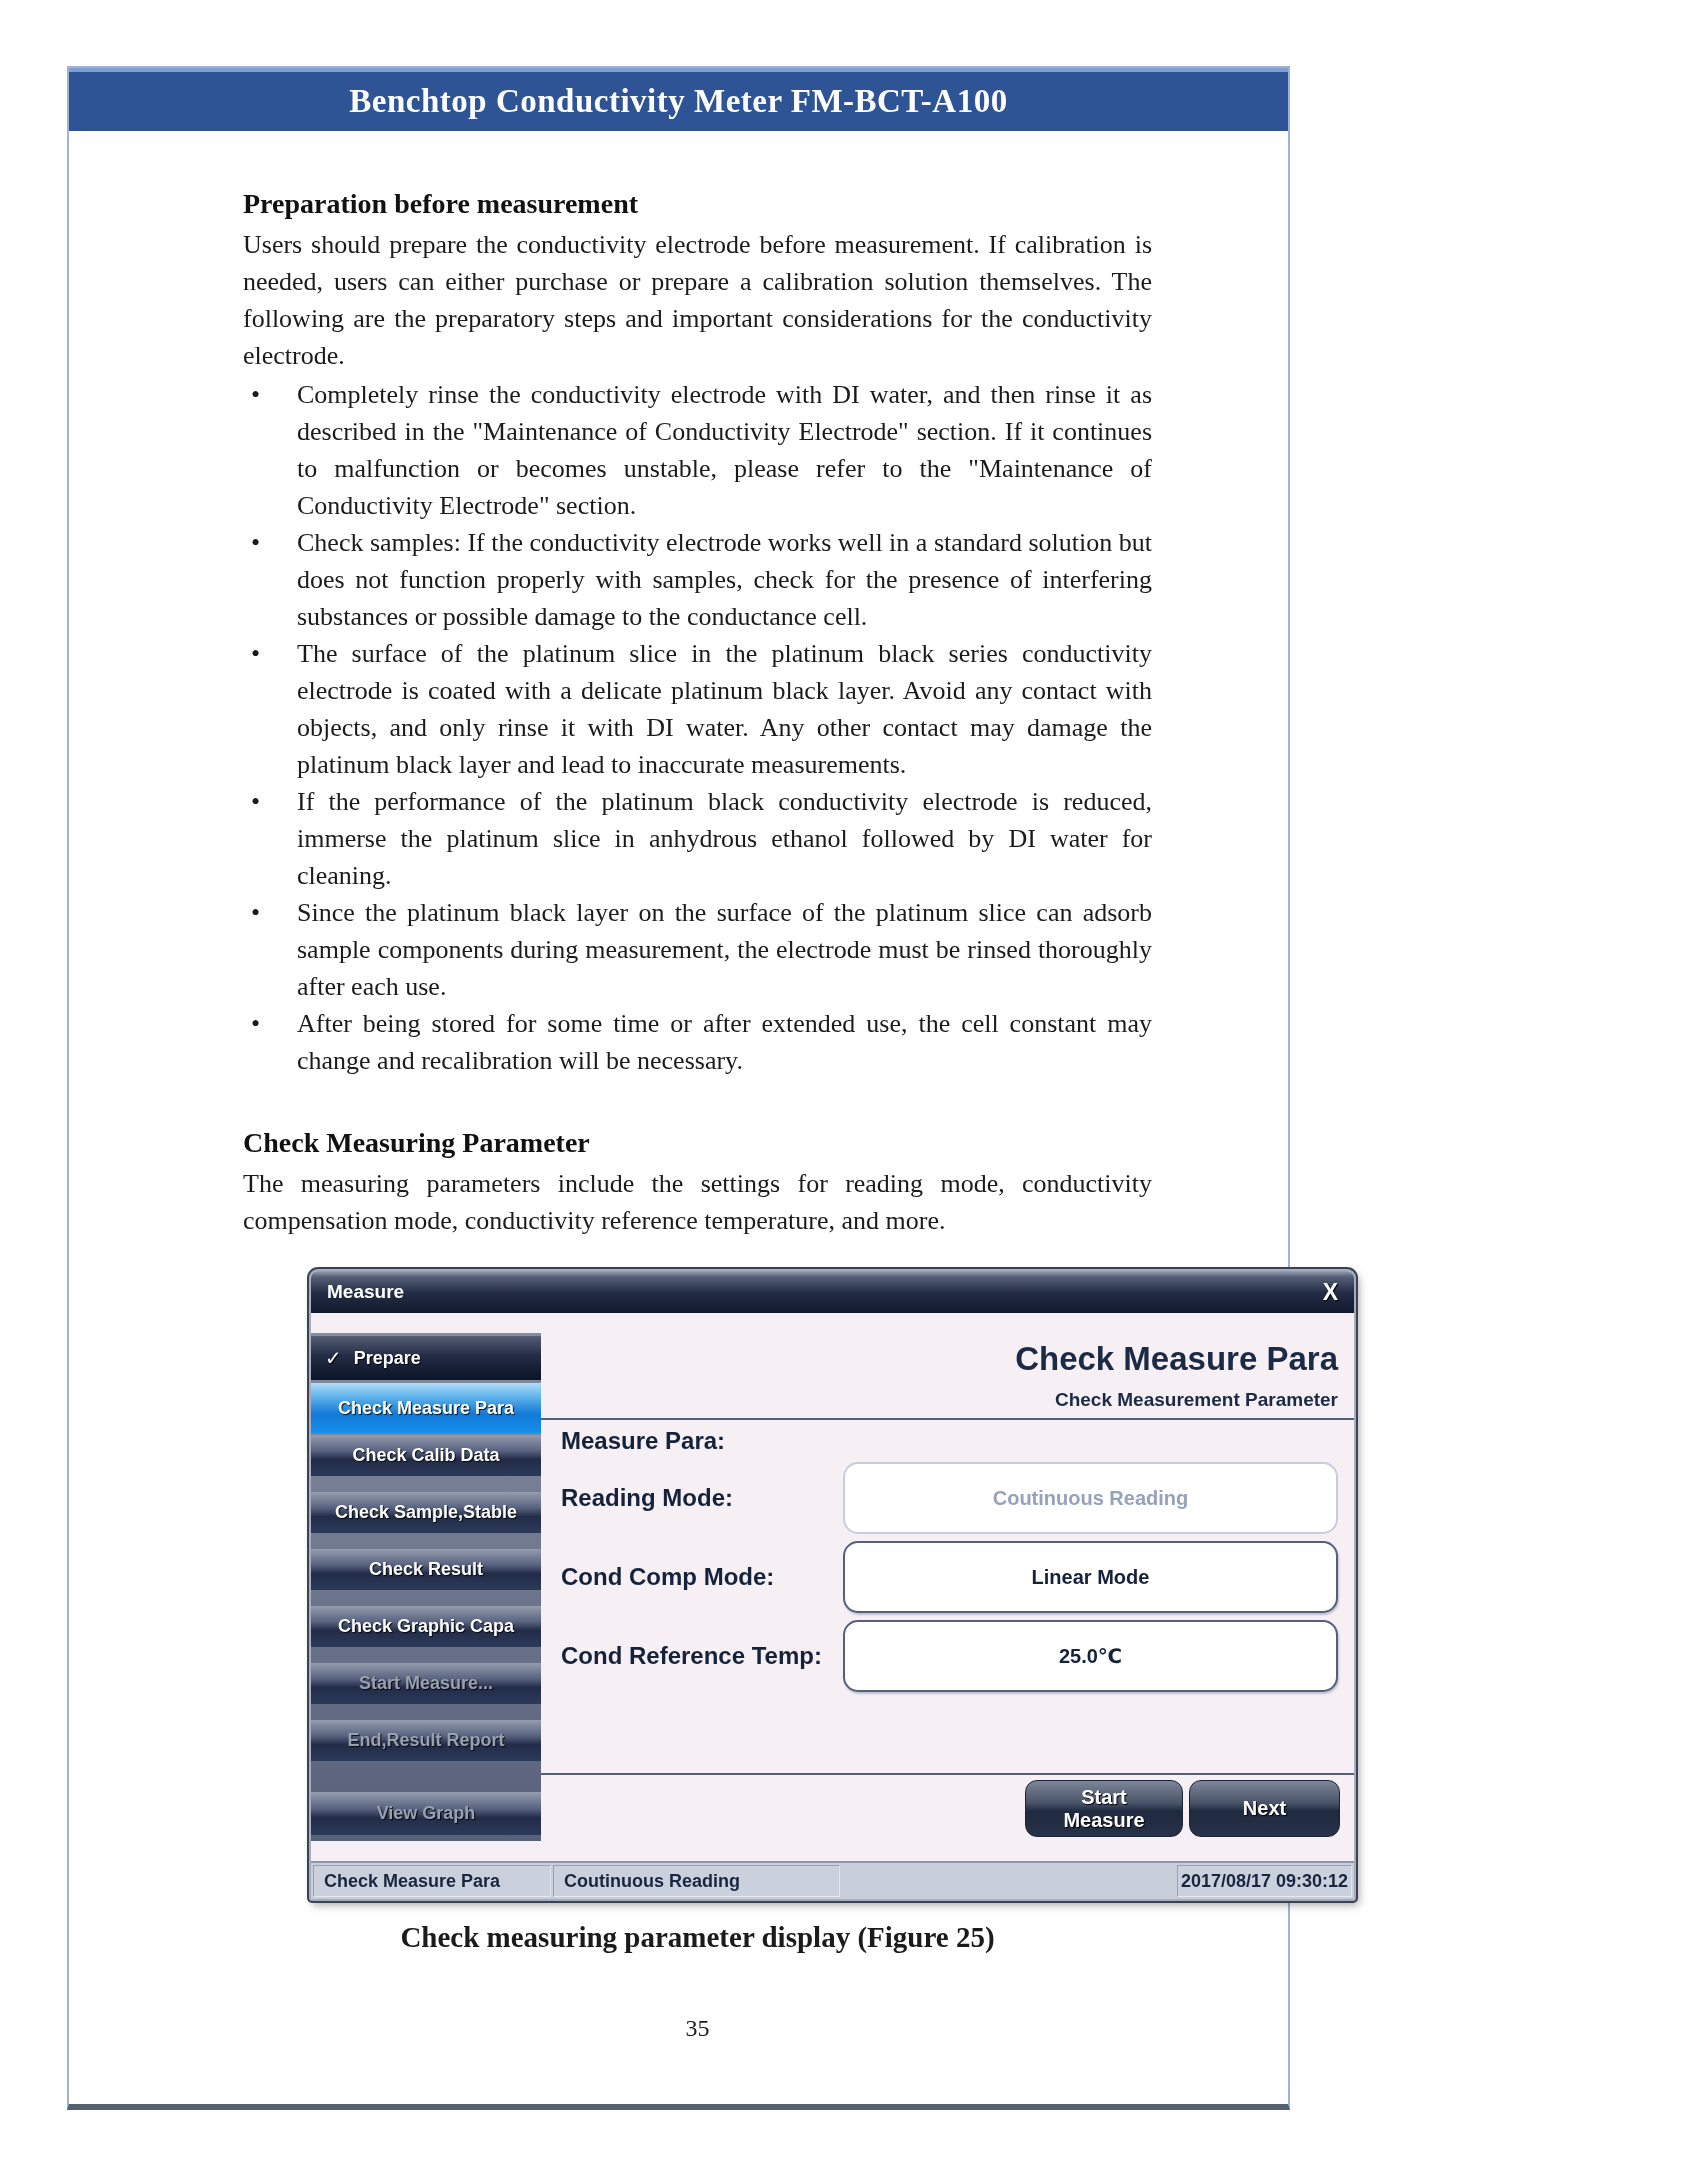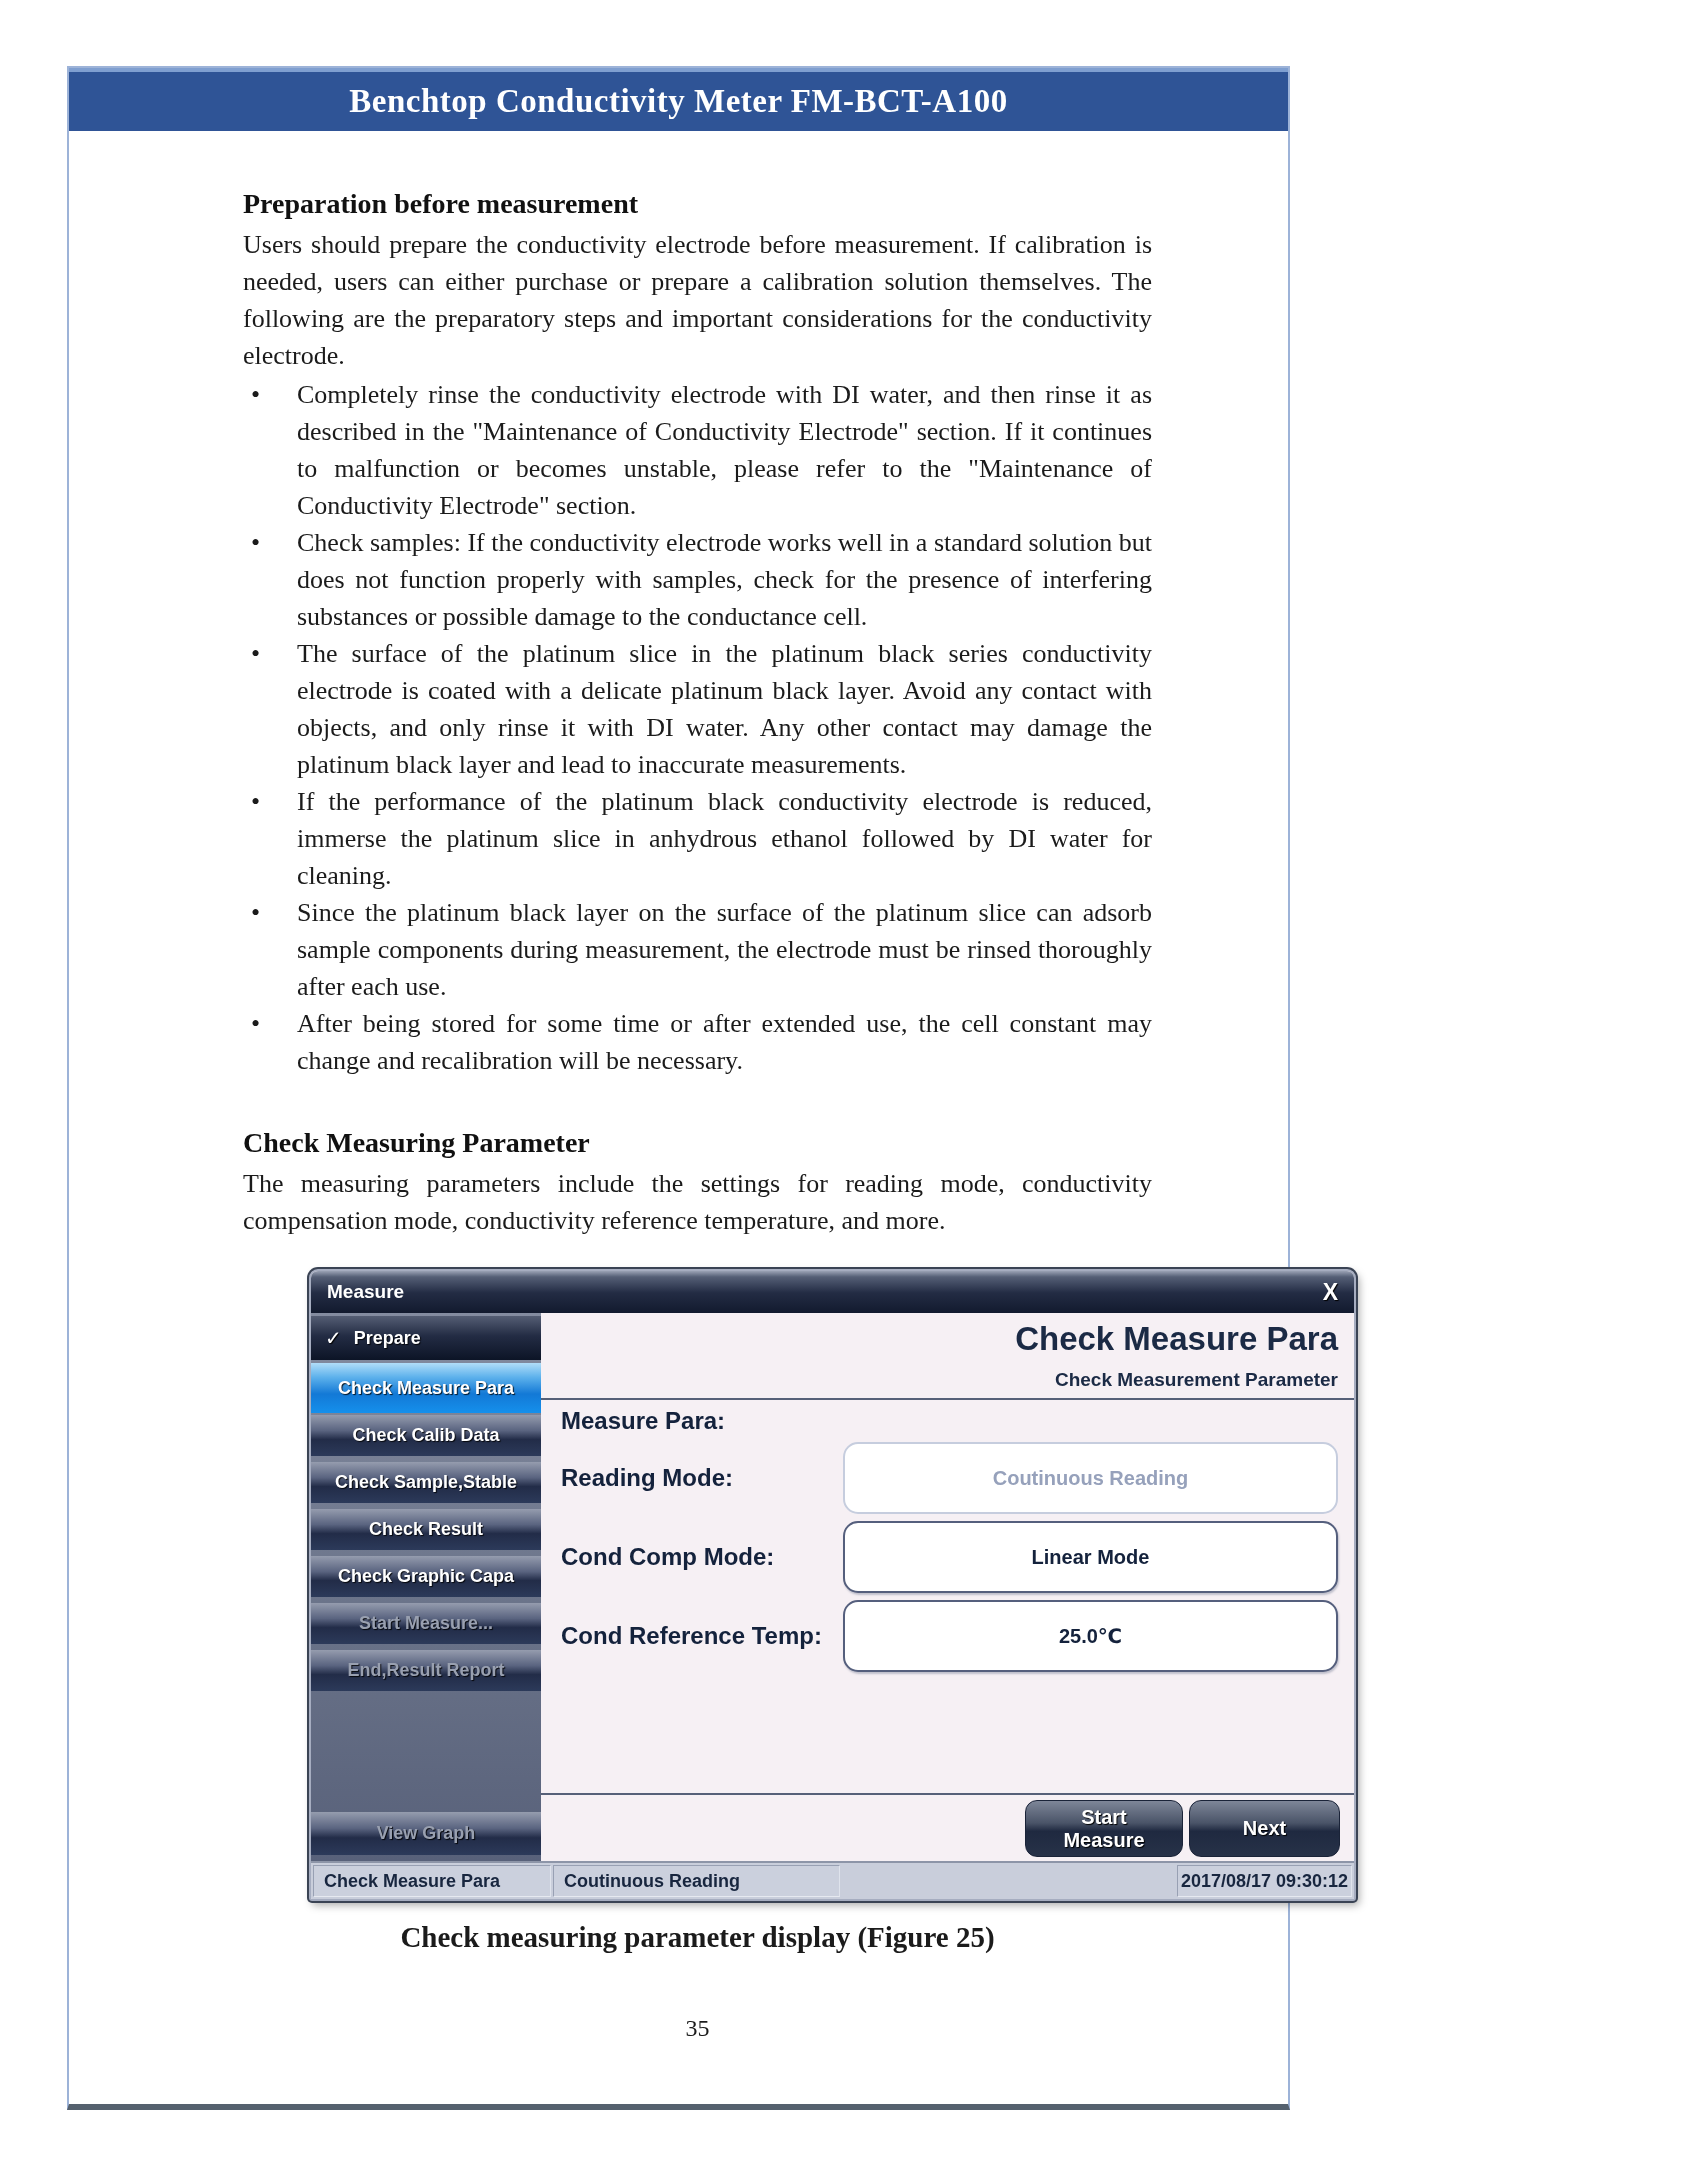--- a/index.html
+++ b/index.html
@@ -30,37 +30,37 @@
   }
   .gap-lg{ height:48px; }
 
   
   .dialog-wrap{ margin:30px 0 0 66px; width:1047px; }
   .dialog{
     width:1047px; height:632px; position:relative;
     font-family:"Liberation Sans", "DejaVu Sans", sans-serif; font-weight:bold;
     border:2px solid #a6adc0; box-shadow:0 0 0 2px #3a4354, 3px 4px 8px rgba(0,0,0,.35);
     border-radius:9px 9px 3px 3px; overflow:hidden; background:#f6f0f4;
-    display:flex; flex-direction:column;
+    display:flex; flex-direction:column;gap:20px;
   }
   .dlg-title{
     height:42px; flex:0 0 42px;
     background:linear-gradient(180deg,#9aa2b4 0%,#555f76 14%,#232c44 52%,#121a2e 100%);
     display:flex; align-items:center; justify-content:space-between; padding:0 16px;
     color:#fff; font-size:19px;
   }
   .dlg-close{ font-size:23px; cursor:default; text-shadow:1px 1px 1px #000; }
   .dlg-body{ flex:1 1 auto; display:flex; min-height:0; }
   .dlg-sidebar{
     width:230px; flex:0 0 230px;
     background:linear-gradient(180deg,#848ca0 0%,#6a7389 55%,#58617a 100%);
     display:flex; flex-direction:column; padding-top:3px;
   }
   .side-item{
-    height:41px; flex:0 0 41px; margin-bottom:6px;
+    height:41px; flex:0 0 41px; margin-bottom:16px;
     display:flex; align-items:center; justify-content:center;
     color:#fff; font-size:18px; text-shadow:1px 1px 1px rgba(0,0,0,.85);
     background:linear-gradient(180deg,#959cae 0%,#5a6480 38%,#222c48 60%,#2c3a5a 100%);
     cursor:default;
   }
   .side-item.done{
     height:44px; flex-basis:44px; justify-content:flex-start; padding-left:14px; gap:12px;
     background:linear-gradient(180deg,#555e74 0%,#232c44 45%,#0c1426 100%); margin-bottom:3px;
   }
   .side-item.active{

